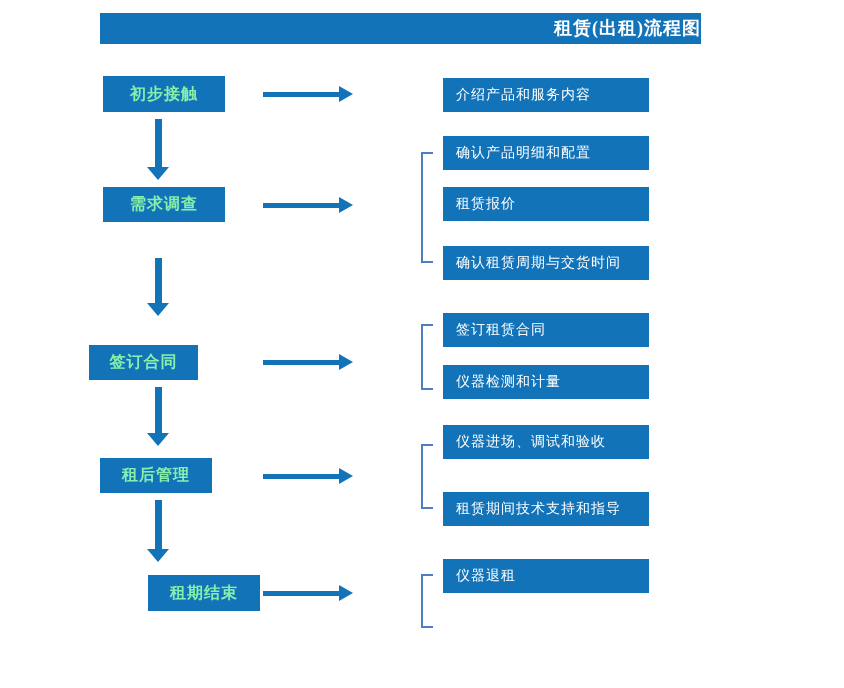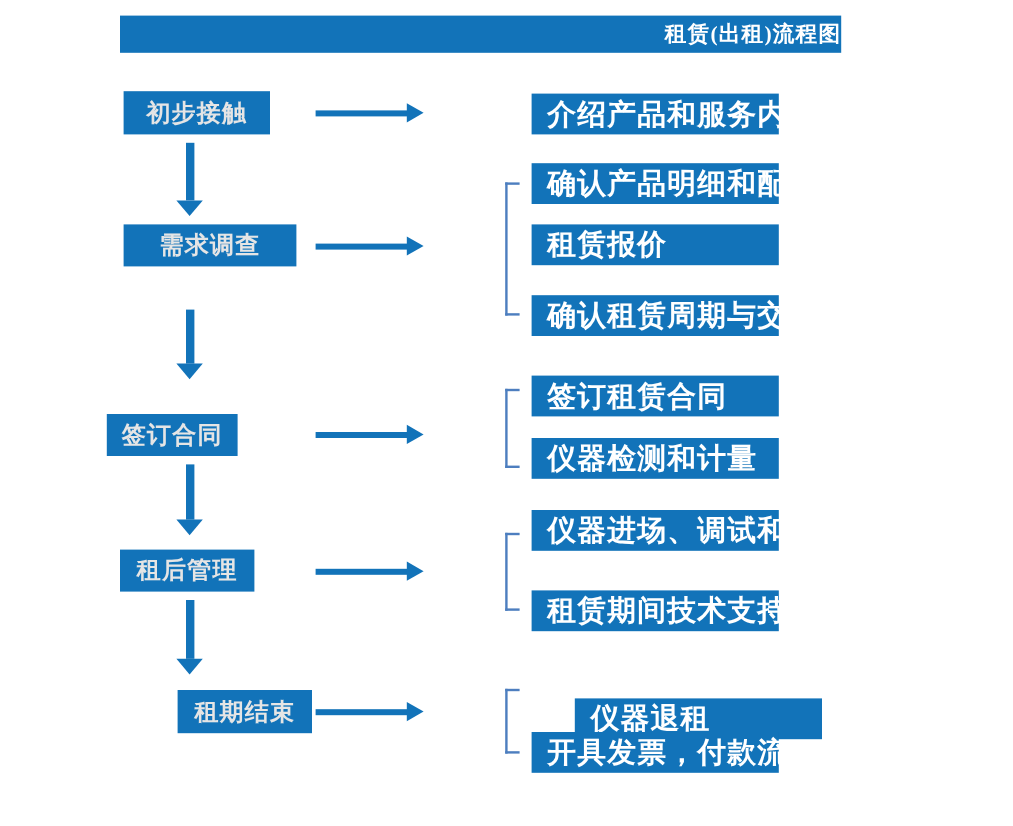--- a/index.html
+++ b/index.html
@@ -16,30 +16,30 @@
   }
   .title-bar{
     position:absolute;left:100px;top:13px;width:601px;height:31px;
     background:var(--blue);color:#ffffff;
     font-size:18px;font-weight:bold;
     text-align:right;line-height:31px;
     letter-spacing:1px;
   }
   .step-box{
     position:absolute;
-    background:var(--blue);color:#e5e5e5;
-    font-size:20px;font-weight:bold;
+    background:var(--blue);color:#86efac;
+    font-size:16px;font-weight:bold;
     text-align:center;
     display:flex;align-items:center;justify-content:center;
     letter-spacing:1px;
   }
   .detail-box{
     position:absolute;left:443px;width:206px;height:34px;
     background:var(--blue);color:#ffffff;
-    font-size:24px;font-weight:bold;
+    font-size:14px;font-weight:normal;
     display:flex;align-items:center;
     padding-left:13px;box-sizing:border-box;
     letter-spacing:1px;
     white-space:nowrap;
   }
   .arrow-right{position:absolute;width:90px;height:16px;}
   .arrow-right .shaft{position:absolute;left:0;top:6px;width:77px;height:5px;background:var(--blue);}
   .arrow-right .head{position:absolute;right:0;top:0;width:0;height:0;
     border-left:14px solid var(--blue);border-top:8px solid transparent;border-bottom:8px solid transparent;}
   .arrow-down{position:absolute;width:22px;}
@@ -55,21 +55,21 @@
   }
 </style>
 </head>
 <body>
 
 <div class="canvas">
 
   <div class="title-bar">租赁(出租)流程图</div>
 
   <div class="step-box" style="left:103px;top:76px;width:122px;height:36px;">初步接触</div>
-  <div class="step-box" style="left:103px;top:187px;width:144px;height:35px;">需求调查</div>
+  <div class="step-box" style="left:103px;top:187px;width:122px;height:35px;">需求调查</div>
   <div class="step-box" style="left:89px;top:345px;width:109px;height:35px;">签订合同</div>
   <div class="step-box" style="left:100px;top:458px;width:112px;height:35px;">租后管理</div>
   <div class="step-box" style="left:100px;top:575px;width:112px;height:36px;margin-left:48px;">租期结束</div>
 
   <div class="arrow-down" style="left:147px;top:119px;height:61px;">
     <div class="shaft"></div>
     <div class="head"></div>
   </div>
   <div class="arrow-down" style="left:147px;top:258px;height:58px;">
     <div class="shaft"></div>
@@ -115,16 +115,15 @@
   <div class="detail-box" style="top:136px;">确认产品明细和配置</div>
   <div class="detail-box" style="top:187px;">租赁报价</div>
   <div class="detail-box" style="top:246px;">确认租赁周期与交货时间</div>
 
   <div class="detail-box" style="top:313px;">签订租赁合同</div>
   <div class="detail-box" style="top:365px;">仪器检测和计量</div>
 
   <div class="detail-box" style="top:425px;">仪器进场、调试和验收</div>
   <div class="detail-box" style="top:492px;">租赁期间技术支持和指导</div>
 
-  <div class="detail-box" style="top:582px;margin-left:36px;">仪器退租</div>
-  <div class="detail-box" style="top:610px;">开具发票，付款流程</div>
+  <div class="detail-box" style="top:559px;">仪器退租</div>
 
 </div>
 
 </body></html>

